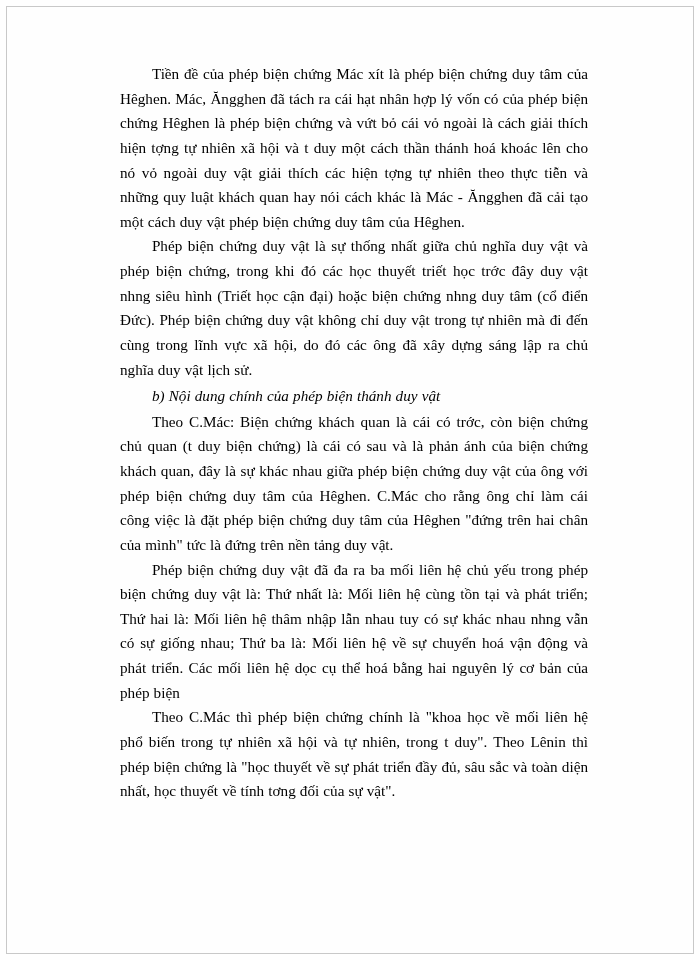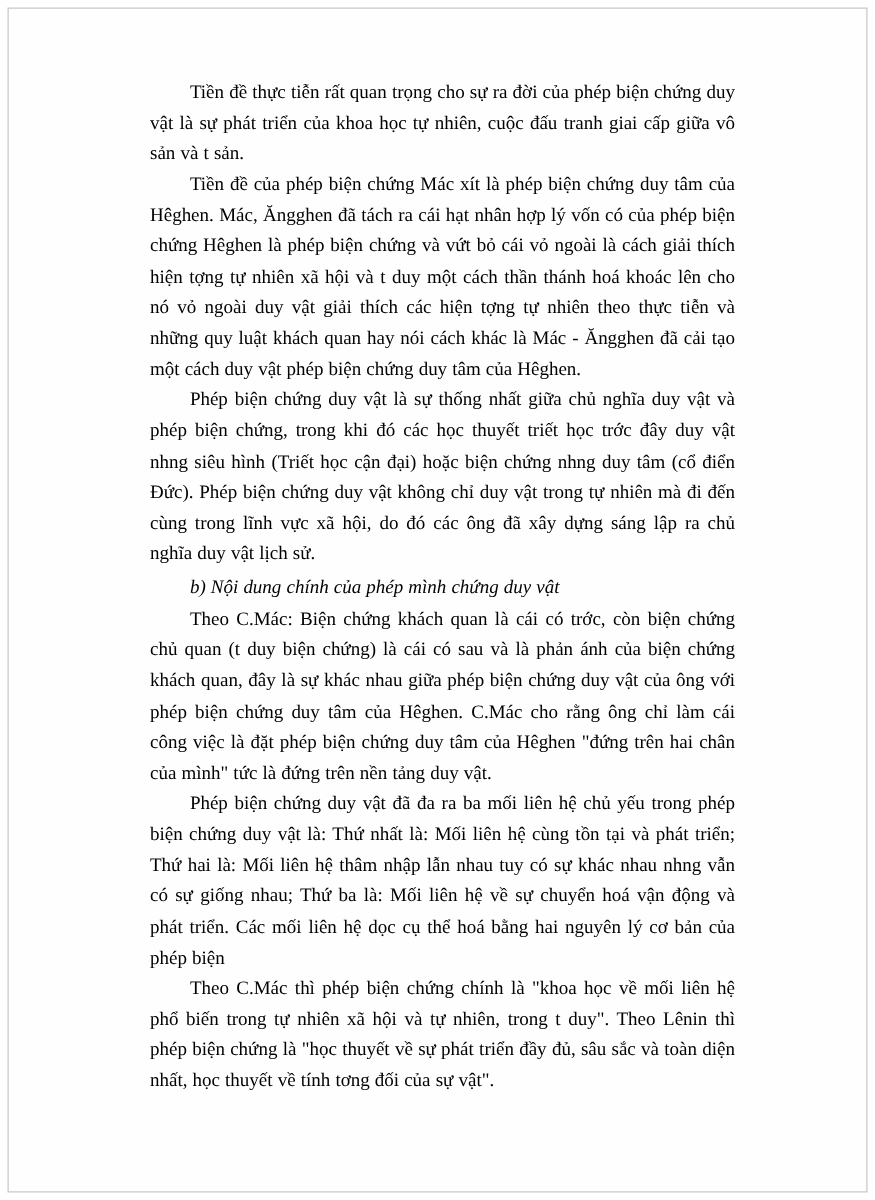--- a/index.html
+++ b/index.html
@@ -54,21 +54,20 @@
   p.tight {
     margin-bottom: 0;
   }
 </style>
 </head>
 <body>
 
 <div class="page">
   <div class="page-border"></div>
   <div class="content">
-    <p class="tight">Tiền đề thực tiễn rất quan trọng cho sự ra đời của phép biện chứng duy vật là sự phát triển của khoa học tự nhiên, cuộc đấu tranh giai cấp giữa vô sản và t  sản.</p>
     <p class="tight">Tiền đề của phép biện chứng Mác xít là phép biện chứng duy tâm của Hêghen. Mác, Ăngghen đã tách ra cái hạt nhân hợp lý vốn có của phép biện chứng Hêghen là phép biện chứng và vứt bỏ cái vỏ ngoài là cách giải thích hiện tợng  tự nhiên xã hội và t  duy một cách thần thánh hoá khoác lên cho nó vỏ ngoài duy vật giải thích các hiện tợng  tự nhiên theo thực tiễn và những quy luật khách quan hay nói cách khác là Mác - Ăngghen đã cải tạo một cách duy vật phép biện chứng duy tâm của Hêghen.</p>
     <p class="tight">Phép biện chứng duy vật là sự thống nhất giữa chủ nghĩa duy vật và phép biện chứng, trong khi đó các học thuyết triết học trớc  đây duy vật nhng  siêu hình (Triết học cận đại) hoặc biện chứng nhng  duy tâm (cổ điển Đức). Phép biện chứng duy vật không chỉ duy vật trong tự nhiên mà đi đến cùng trong lĩnh vực xã hội, do đó các ông đã xây dựng sáng lập ra chủ nghĩa duy vật lịch sử.</p>
-    <p class="heading">b) Nội dung chính của phép mình chứng duy vật</p>
+    <p class="heading">b) Nội dung chính của phép biện thánh duy vật</p>
     <p class="tight">Theo C.Mác: Biện chứng khách quan là cái có trớc,  còn biện chứng chủ quan (t  duy biện chứng) là cái có sau và là phản ánh của biện chứng khách quan, đây là sự khác nhau giữa phép biện chứng duy vật của ông với phép biện chứng duy tâm của Hêghen. C.Mác cho rằng ông chỉ làm cái công việc là đặt phép biện chứng duy tâm của Hêghen "đứng trên hai chân của mình" tức là đứng trên nền tảng duy vật.</p>
     <p class="tight">Phép biện chứng duy vật đã đa  ra ba mối liên hệ chủ yếu trong phép biện chứng duy vật là: Thứ nhất là: Mối liên hệ cùng tồn tại và phát triển; Thứ hai là: Mối liên hệ thâm nhập lẫn nhau tuy có sự khác nhau nhng  vẫn có sự giống nhau; Thứ ba là: Mối liên hệ về sự chuyển hoá vận động và phát triển. Các mối liên hệ dọc  cụ thể hoá bằng hai nguyên lý cơ bản của phép biện</p>
     <p class="tight">Theo C.Mác thì phép biện chứng chính là "khoa học về mối liên hệ phổ biến trong tự nhiên xã hội và tự nhiên, trong t  duy". Theo Lênin thì phép biện chứng là "học thuyết về sự phát triển đầy đủ, sâu sắc và toàn diện nhất, học thuyết về tính tơng  đối của sự vật".</p>
   </div>
 </div>
 
 </body></html>

